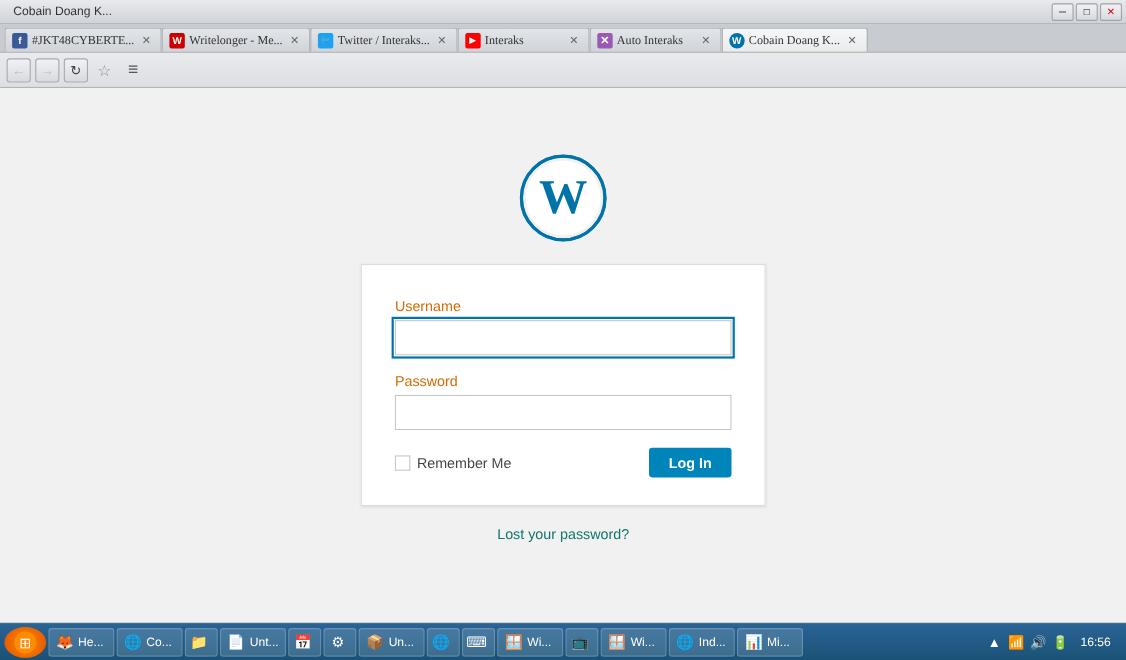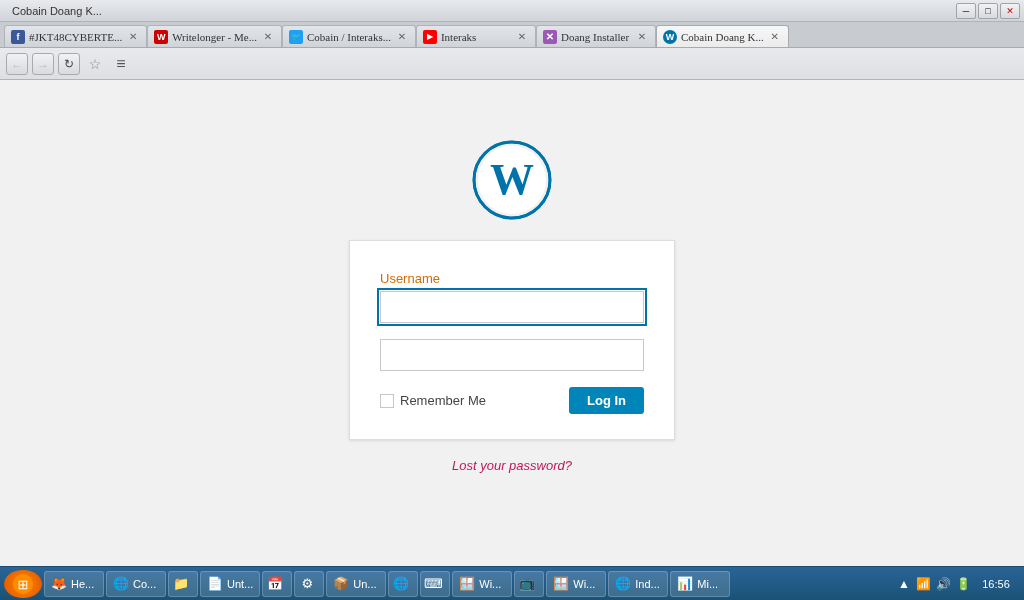--- a/index.html
+++ b/index.html
@@ -183,21 +183,21 @@
     .wp-logo {
       margin-top: 60px;
       width: 80px;
       height: 80px;
     }
 
     
     .login-form-container {
       margin-top: 20px;
       background: white;
-      width: 326px;
+      width: 368px;
       padding: 30px 30px 25px;
       border: 1px solid #ddd;
       box-shadow: 0 1px 3px rgba(0,0,0,0.1);
     }
 
     .form-group {
       margin-bottom: 16px;
     }
 
     .form-label {
@@ -253,24 +253,23 @@
       padding: 6px 18px;
       font-size: 13px;
       cursor: pointer;
       border-radius: 3px;
       font-weight: bold;
     }
 
     
     .lost-password {
       margin-top: 18px;
-      color: #be185d;
+      color: #0f766e;
       font-size: 13px;
       cursor: pointer;
-      font-style: italic;
     }
 
     
     .taskbar {
       height: 34px;
       background: linear-gradient(to bottom, #2a6496, #1a5276);
       display: flex;
       align-items: center;
       padding: 0 4px;
       gap: 2px;
@@ -371,31 +370,31 @@
       <span class="tab-label">#JKT48CYBERTE...</span>
       <div class="tab-close">✕</div>
     </div>
     <div class="tab">
       <div class="tab-favicon favicon-w">W</div>
       <span class="tab-label">Writelonger - Me...</span>
       <div class="tab-close">✕</div>
     </div>
     <div class="tab">
       <div class="tab-favicon favicon-tw">🐦</div>
-      <span class="tab-label">Cobain / Interaks...</span>
+      <span class="tab-label">Twitter / Interaks...</span>
       <div class="tab-close">✕</div>
     </div>
     <div class="tab">
       <div class="tab-favicon favicon-yt">▶</div>
       <span class="tab-label">Interaks</span>
       <div class="tab-close">✕</div>
     </div>
     <div class="tab">
       <div class="tab-favicon favicon-x" style="font-size:10px; font-weight:bold; display:flex; align-items:center; justify-content:center; width:14px; height:14px; border-radius:2px; background:#9b59b6; color:white;">✕</div>
-      <span class="tab-label">Doang Installer</span>
+      <span class="tab-label">Auto Interaks</span>
       <div class="tab-close">✕</div>
     </div>
     <div class="tab active">
       <div class="tab-favicon favicon-wp" style="width:14px;height:14px;font-size:9px;font-weight:bold;display:flex;align-items:center;justify-content:center;border-radius:50%;background:#0073aa;color:white;">W</div>
       <span class="tab-label">Cobain Doang K...</span>
       <div class="tab-close">✕</div>
     </div>
   </div>
 
   <div class="address-bar">
@@ -416,20 +415,21 @@
         <circle cx="40" cy="40" r="38" fill="none" stroke="#0073aa" stroke-width="2.5"></circle>
       </svg>
     </div>
 
     <div class="login-form-container">
       <div class="form-group">
         <label class="form-label">Username</label>
         <input type="text" class="form-input" style="">
       </div>
       <div class="form-group">
+        <label class="form-label">Password</label>
         <input type="password" class="form-input no-outline" style="">
       </div>
       <div class="form-footer">
         <div class="remember-me">
           <div class="remember-checkbox"></div>
           <span>Remember Me</span>
         </div>
         <button class="login-btn">Log In</button>
       </div>
     </div>

